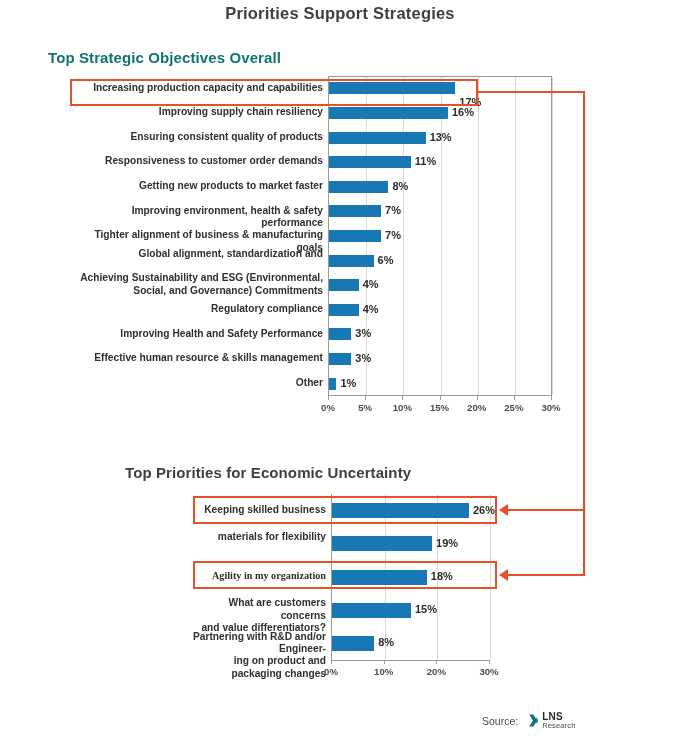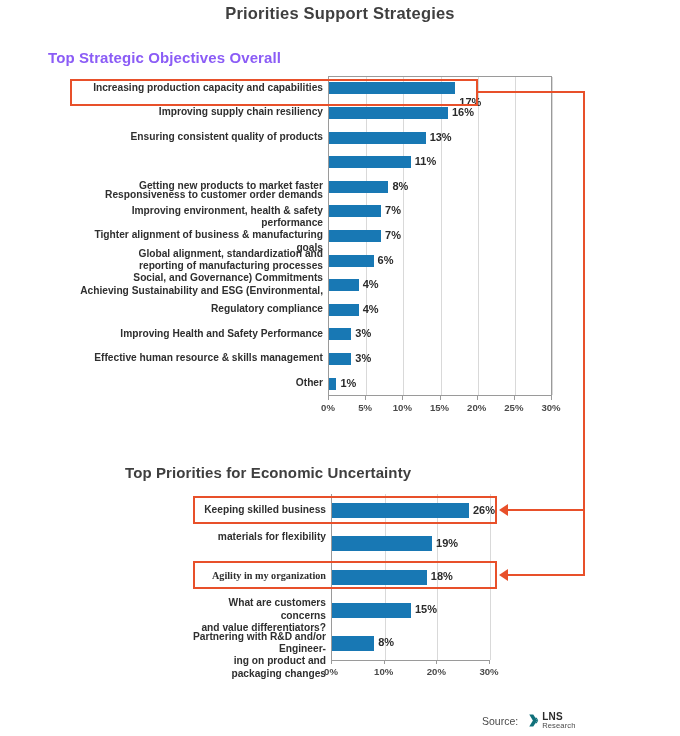--- a/index.html
+++ b/index.html
@@ -27,21 +27,21 @@
     font-weight: bold;
     color: #3f3f3f;
     letter-spacing: 0.2px;
   }
   #chart1-title {
     position: absolute;
     top: 49px;
     left: 48px;
     font-size: 15px;
     font-weight: bold;
-    color: #8b5cf6;
+    color: #0f766e;
     letter-spacing: 0.1px;
   }
   #chart2-title {
     position: absolute;
     top: 464px;
     left: 125px;
     font-size: 15px;
     font-weight: bold;
     color: #3f3f3f;
     letter-spacing: 0.1px;
@@ -222,39 +222,38 @@
 <div id="chart1-labels">
     <div class="cat-label" style="width: 252px; left: 71px; top: 81.6077px;">
       <div>Increasing production capacity and capabilities</div>
     </div>
     <div class="cat-label" style="width: 252px; left: 71px; top: 106.223px;">
       <div>Improving supply chain resiliency</div>
     </div>
     <div class="cat-label" style="width: 252px; left: 71px; top: 130.838px;">
       <div>Ensuring consistent quality of products</div>
     </div>
-    <div class="cat-label" style="width: 252px; left: 71px; top: 155.454px; margin-top: 34px;">
+    <div class="cat-label" style="width: 252px; left: 71px; top: 155.454px;">
       <div>Responsiveness to customer order demands</div>
     </div>
     <div class="cat-label" style="width: 252px; left: 71px; top: 180.069px;">
       <div>Getting new products to market faster</div>
     </div>
     <div class="cat-label" style="width: 252px; left: 71px; top: 204.685px;">
       <div>Improving environment, health &amp; safety performance</div>
     </div>
     <div class="cat-label" style="width: 252px; left: 71px; top: 229.3px;">
       <div>Tighter alignment of business &amp; manufacturing goals</div>
     </div>
     <div class="cat-label" style="width: 252px; left: 71px; top: 247.715px;">
       <div>Global alignment, standardization and</div>
-      <div>reporting of manufacturing processes</div>
     </div>
     <div class="cat-label" style="width: 252px; left: 71px; top: 272.331px;">
+      <div>Achieving Sustainability and ESG (Environmental,</div>
       <div>Social, and Governance) Commitments</div>
-      <div>Achieving Sustainability and ESG (Environmental,</div>
     </div>
     <div class="cat-label" style="width: 252px; left: 71px; top: 303.146px;">
       <div>Regulatory compliance</div>
     </div>
     <div class="cat-label" style="width: 252px; left: 71px; top: 327.762px;">
       <div>Improving Health and Safety Performance</div>
     </div>
     <div class="cat-label" style="width: 252px; left: 71px; top: 352.377px;">
       <div>Effective human resource &amp; skills management</div>
     </div>

